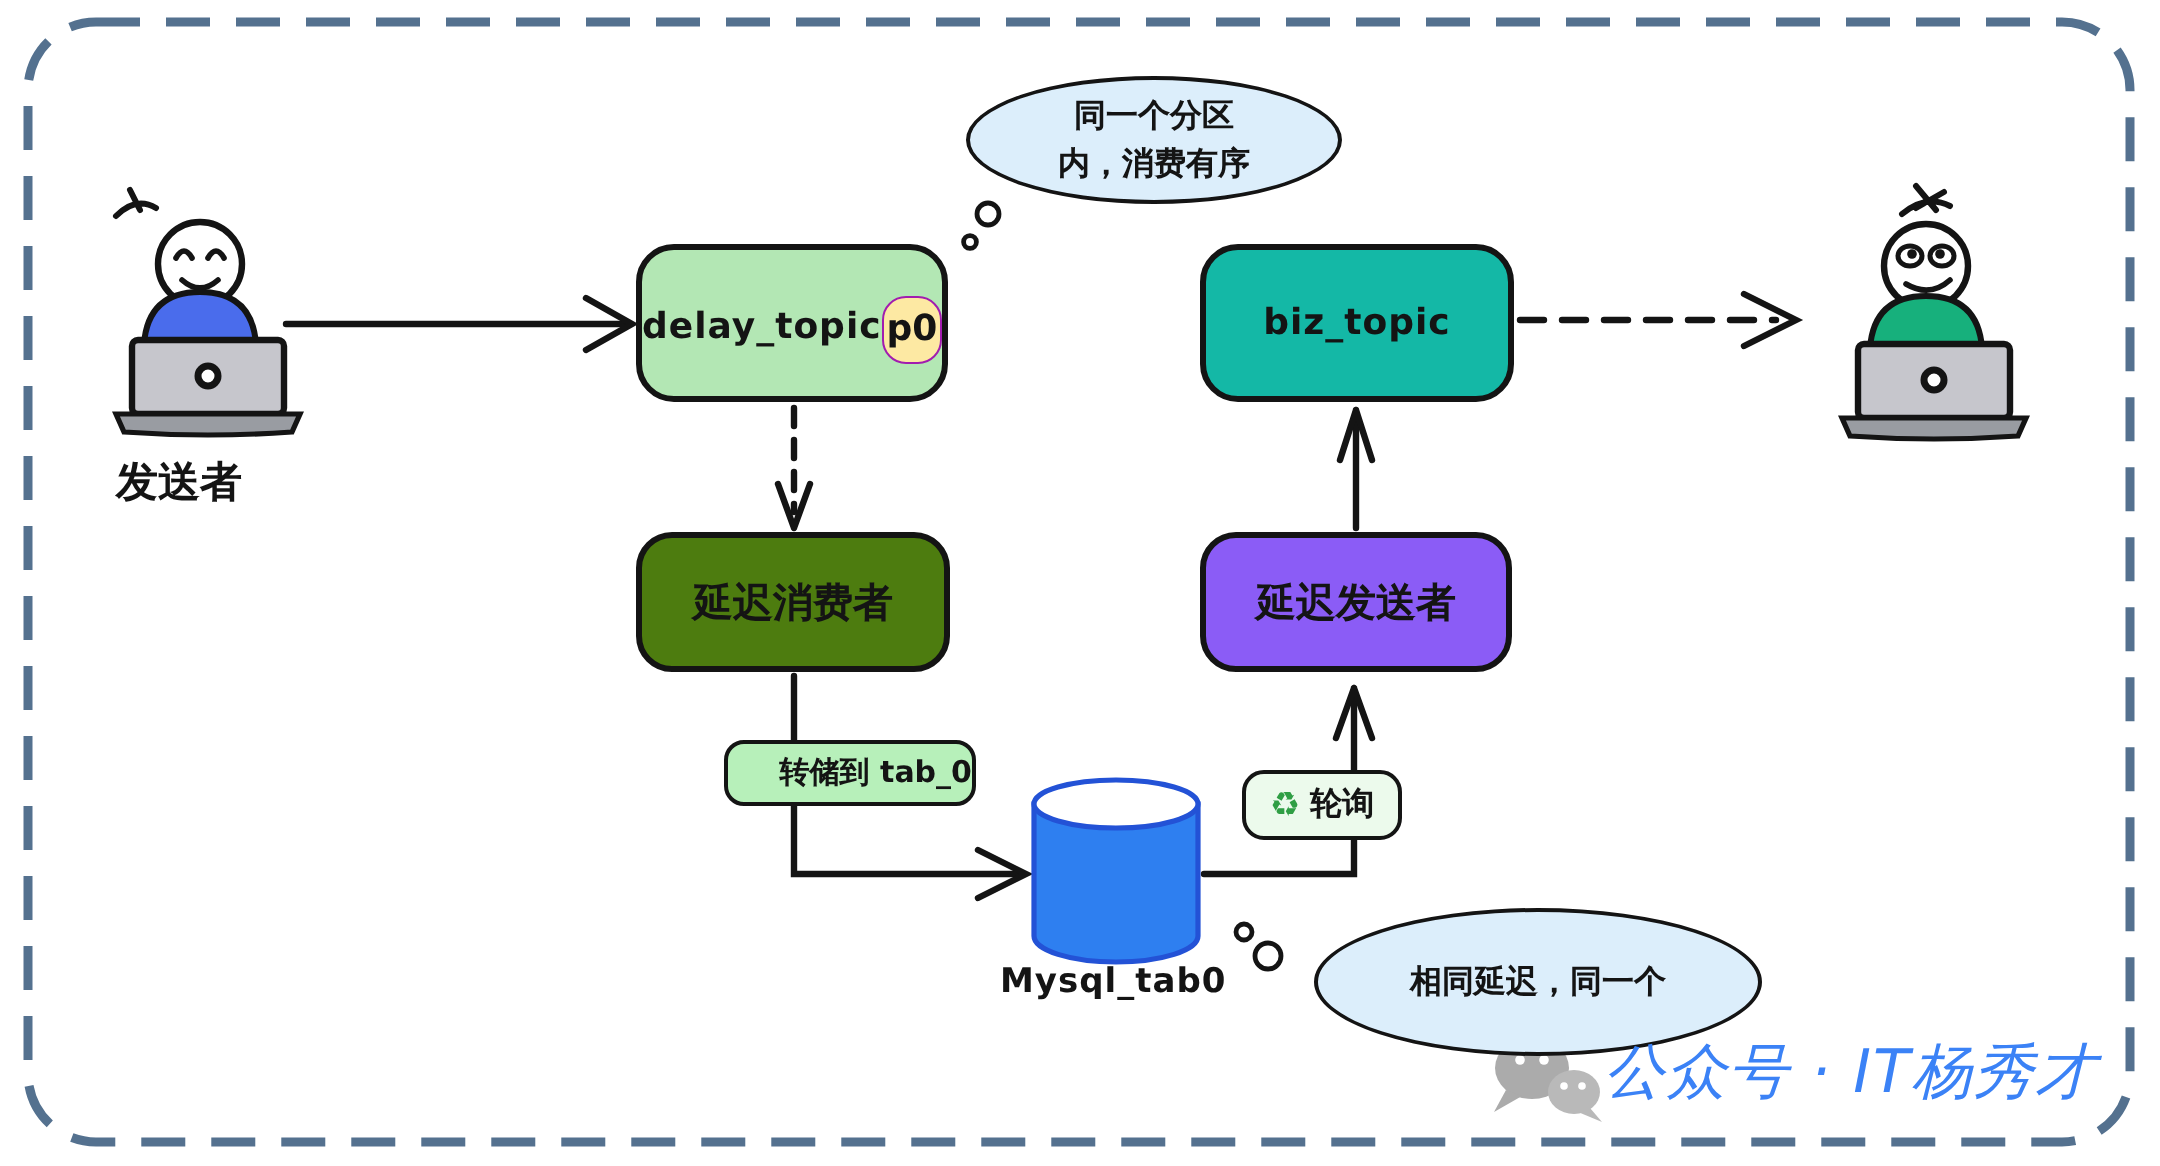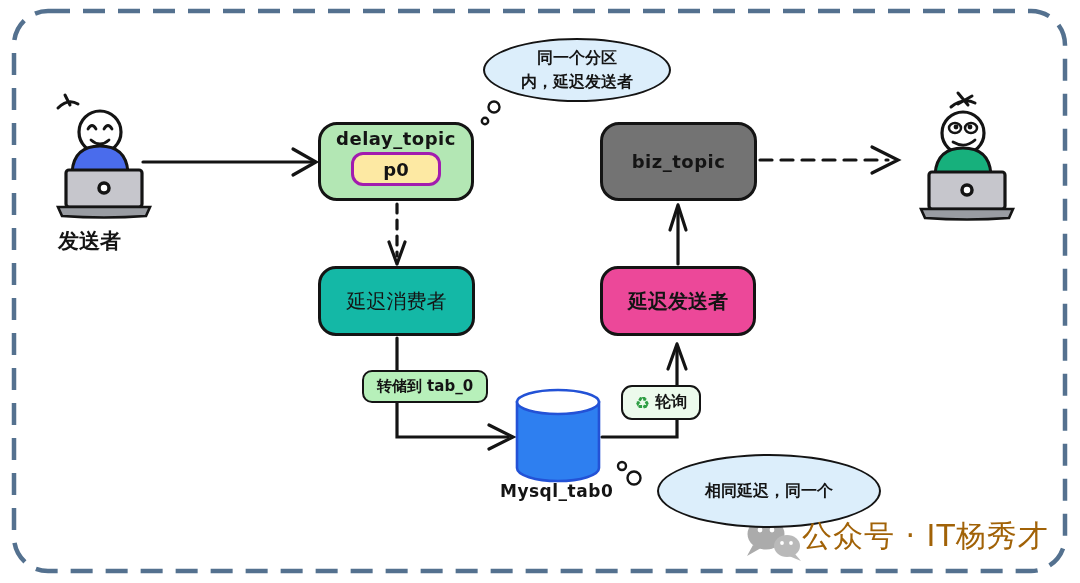--- a/index.html
+++ b/index.html
@@ -7,55 +7,55 @@
     position:relative;width:1080px;height:583px;background:#ffffff;overflow:hidden;
     font-family:"DejaVu Sans","Liberation Sans",sans-serif;color:#141414;
   }
   svg.layer{position:absolute;left:0;top:0;width:1080px;height:583px;}
   .node{
     position:absolute;box-sizing:border-box;border:3px solid #141414;
     display:flex;align-items:center;justify-content:center;background:#fff;
   }
   
   .delay-topic{left:318px;top:122px;width:156px;height:79px;background:#b3e7b4;border-radius:19px;
-    flex-direction:column;justify-content:flex-start;padding-top:3px;}
+    flex-direction:row;justify-content:flex-start;padding-top:3px;}
   .delay-topic .title{font-size:18px;font-weight:600;letter-spacing:.5px;}
   .partition{
     box-sizing:border-box;margin-top:3px;width:90px;height:34px;background:#fde9a3;
-    border:3px solid #a21caf;border-radius:12px;display:flex;align-items:center;justify-content:center;
+    border:1px solid #a21caf;border-radius:12px;display:flex;align-items:center;justify-content:center;
     font-size:18px;font-weight:700;
   }
-  .biz-topic{left:600px;top:122px;width:157px;height:79px;background:#737373;border-radius:19px;
+  .biz-topic{left:600px;top:122px;width:157px;height:79px;background:#14b8a6;border-radius:19px;
     font-size:18px;font-weight:600;letter-spacing:.5px;}
-  .delay-consumer{left:318px;top:266px;width:157px;height:70px;background:#14b8a6;border-radius:18px;
-    font-size:20px;font-weight:400;}
-  .delay-sender{left:600px;top:266px;width:156px;height:70px;background:#ec4899;border-radius:18px;
+  .delay-consumer{left:318px;top:266px;width:157px;height:70px;background:#4d7c0f;border-radius:18px;
+    font-size:20px;font-weight:700;}
+  .delay-sender{left:600px;top:266px;width:156px;height:70px;background:#8b5cf6;border-radius:18px;
     font-size:20px;font-weight:600;}
   .dump-label{left:362px;top:370px;width:126px;height:33px;background:#b7f0ba;border-width:2.5px;
-    border-radius:10px;font-size:15px;font-weight:600;}
+    border-radius:10px;font-size:15px;font-weight:600;justify-content:flex-end;}
   .poll-label{left:621px;top:385px;width:80px;height:35px;background:#ecfaec;border-width:2.5px;
     border-radius:11px;font-size:16px;font-weight:600;gap:5px;}
   .poll-label .recycle{color:#2f9e44;font-size:17px;font-weight:400;}
   
   .bubble{
     position:absolute;box-sizing:border-box;border:2.5px solid #141414;border-radius:50%;
     background:#dceefb;display:flex;flex-direction:column;align-items:center;justify-content:center;
     font-size:16px;font-weight:600;line-height:1.5;text-align:center;
   }
   .bubble-1{left:483px;top:38px;width:188px;height:64px;align-items:center;}
   .bubble-2{left:657px;top:454px;width:224px;height:74px;}
   
   .actor-label{position:absolute;font-size:21px;font-weight:600;text-align:left;}
   .sender-label{left:58px;top:227px;width:92px;}
   .consumer-label{left:920px;top:229px;width:92px;}
   .db-label{position:absolute;left:500px;top:481px;width:118px;
     font-size:17px;font-weight:600;letter-spacing:.5px;}
   
-  .watermark{position:absolute;left:802px;top:516px;font-size:30px;color:#a16207;
-    letter-spacing:1px;white-space:nowrap;}
+  .watermark{position:absolute;left:802px;top:516px;font-size:30px;color:#3b82f6;
+    letter-spacing:1px;white-space:nowrap;font-style:italic;}
 </style>
 </head>
 <body>
 
 <div class="canvas">
 
   <svg class="layer" viewBox="0 0 1080 583">
 
     <rect x="14" y="11" width="1051" height="560" rx="34" fill="none" stroke="#54718f" stroke-width="4.5" stroke-dasharray="22 13"></rect>
 
@@ -162,21 +162,21 @@
     <span>转储到 tab_0</span>
   </div>
 
   <div class="node poll-label">
     <span class="recycle">♻</span>
     <span>轮询</span>
   </div>
 
   <div class="bubble bubble-1">
     <span>同一个分区</span>
-    <span>内，延迟发送者</span>
+    <span>内，消费有序</span>
   </div>
 
   <div class="bubble bubble-2">
     <span>相同延迟，同一个</span>
   </div>
 
   <div class="actor-label sender-label">发送者</div>
 
   <div class="db-label">Mysql_tab0</div>
 

